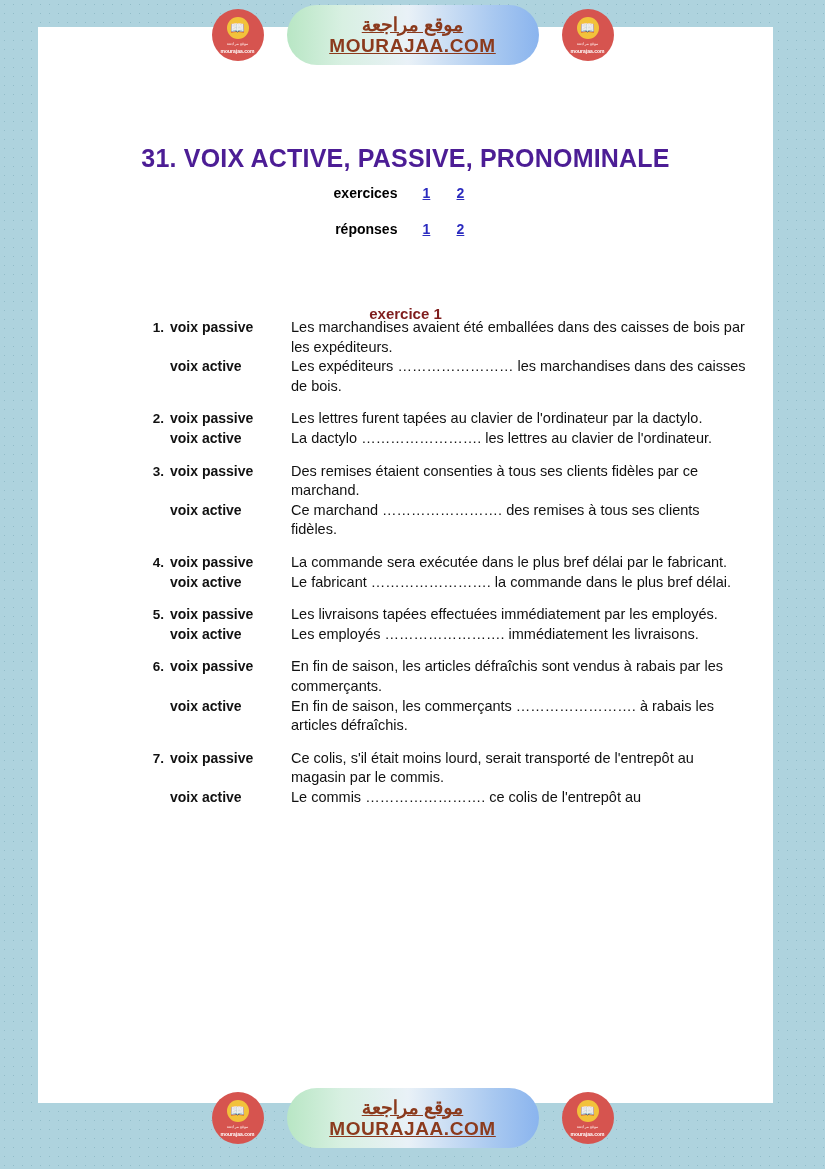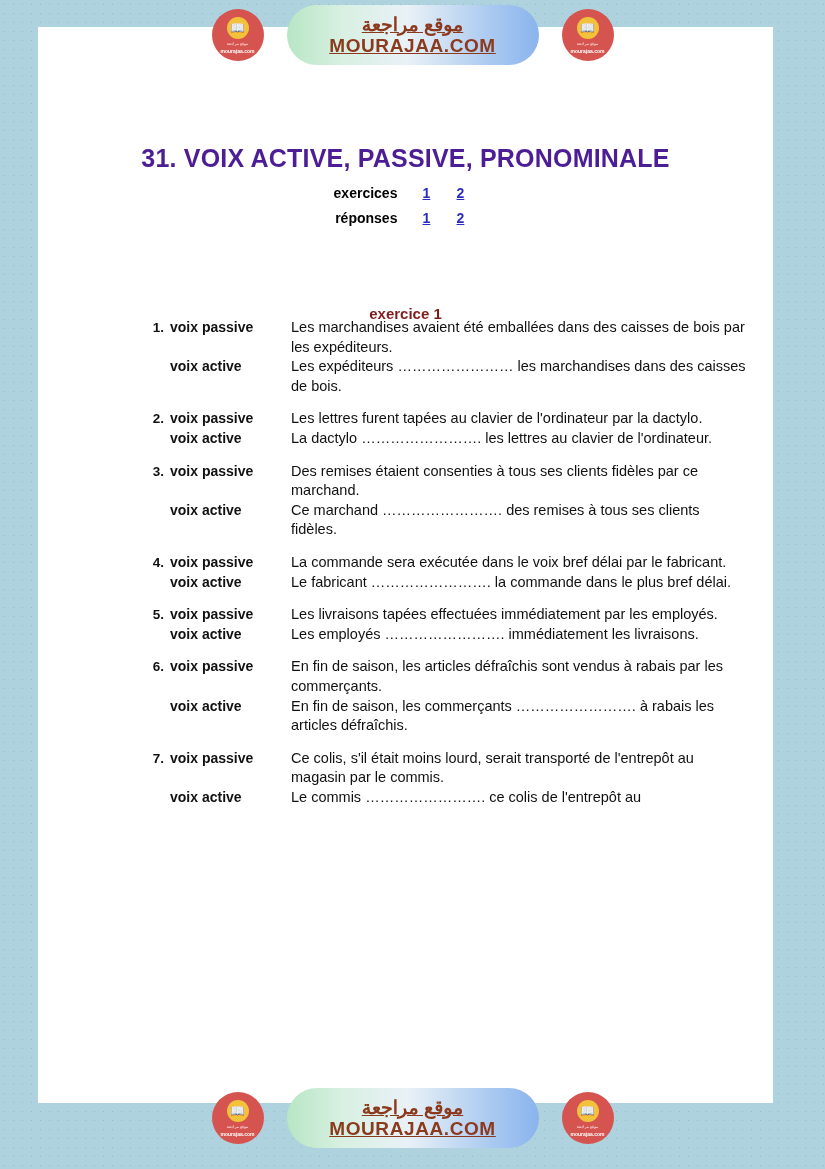--- a/index.html
+++ b/index.html
@@ -135,21 +135,21 @@
     position: absolute;
     left: 0;
     top: 158px;
     width: 735px;
     display: flex;
     justify-content: center;
   }
   .nav-grid {
     display: grid;
     grid-template-columns: auto 34px 34px;
-    row-gap: 9px;
+    row-gap: 20px;
     font-size: 14px;
     font-weight: bold;
     color: #000000;
   }
   .nav-label { text-align: right; padding-right: 12px; white-space: nowrap; }
   .nav-link  {
     text-align: center;
     color: #2b2bbf;
     text-decoration: underline;
     cursor: pointer;
@@ -260,21 +260,21 @@
         <span class="num"></span>
         <span class="voice">voix active</span>
         <span class="sentence">Ce marchand ……………………. des remises à tous ses clients fidèles.</span>
       </div>
     </div>
 
     <div class="item">
       <div class="row">
         <span class="num">4.</span>
         <span class="voice">voix passive</span>
-        <span class="sentence">La commande sera exécutée dans le voix bref délai par le fabricant.</span>
+        <span class="sentence">La commande sera exécutée dans le plus bref délai par le fabricant.</span>
       </div>
       <div class="row">
         <span class="num"></span>
         <span class="voice">voix active</span>
         <span class="sentence">Le fabricant ……………………. la commande dans le plus bref délai.</span>
       </div>
     </div>
 
     <div class="item">
       <div class="row">

